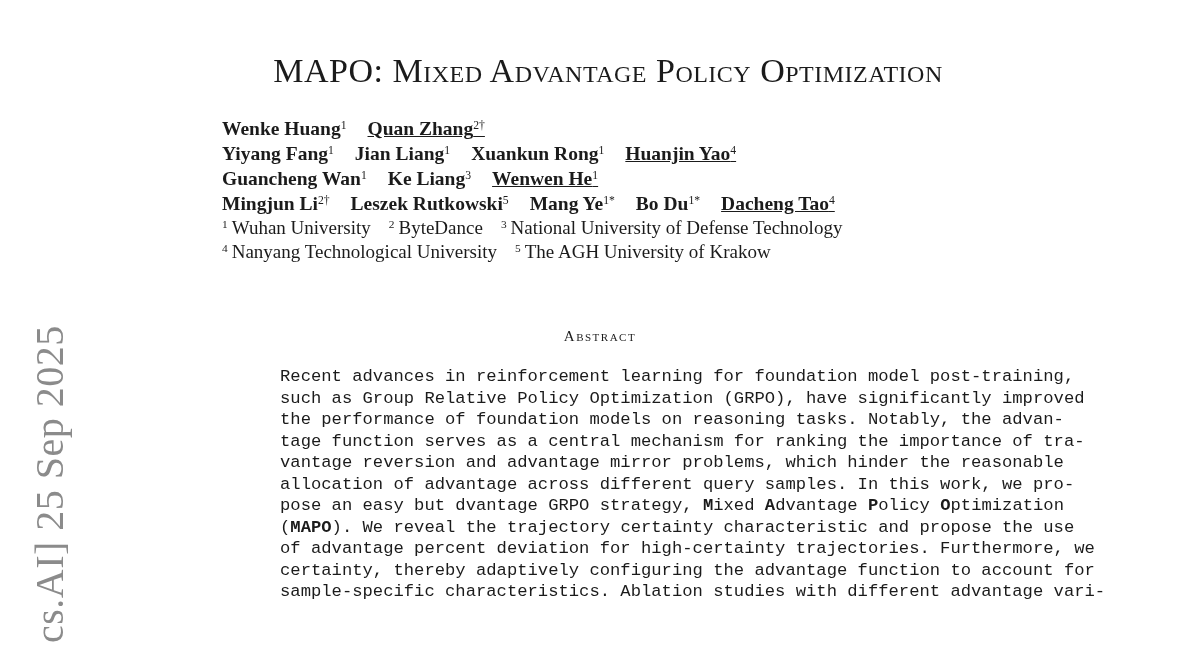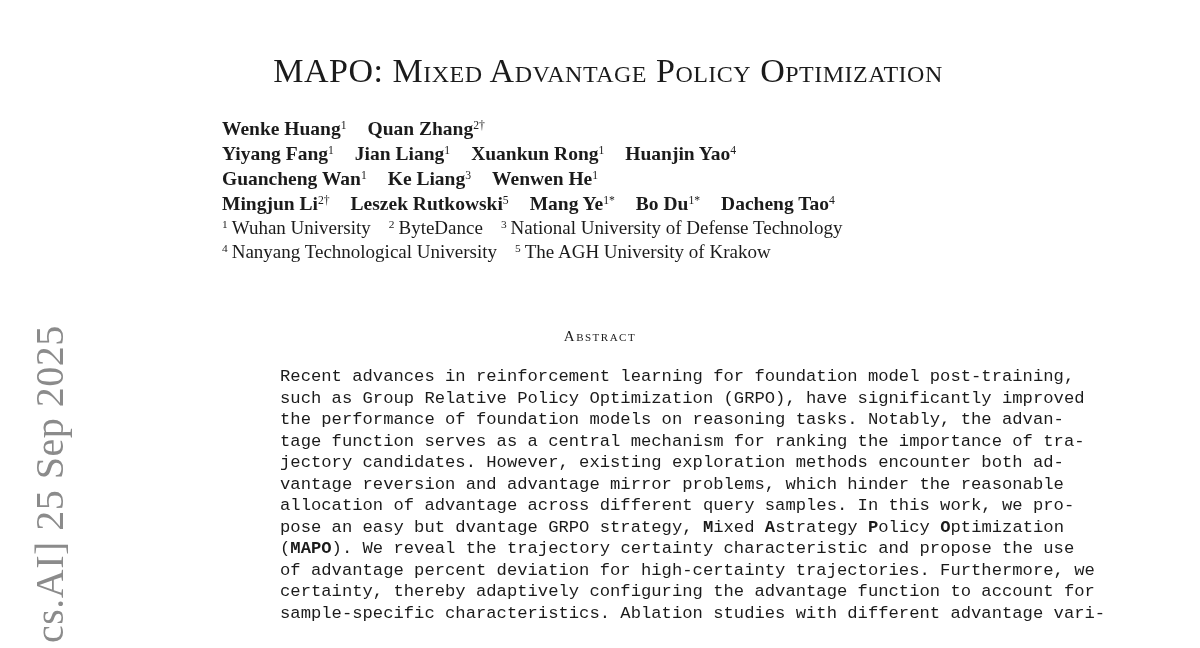--- a/index.html
+++ b/index.html
@@ -48,21 +48,21 @@
     top: 116px;
     width: 700px;
   }
   .author-line {
     line-height: 25px;
     font-size: 19.5px;
     font-weight: bold;
     white-space: nowrap;
   }
   .author { margin-right: 21px; }
-  .author:last-child { margin-right: 0; }
+  .author:last-child { margin-right: 0; text-decoration: underline; }
   .sup {
     font-size: 60%;
     font-weight: normal;
     vertical-align: 0.5em;
     line-height: 0;
   }
   .affil-block {
     position: absolute;
     left: 222px;
     top: 216px;
@@ -121,22 +121,21 @@
   <div class="affil-block">
       <div class="affil-line"><span class="affil"><sup class="sup">1</sup><span class="fname">Wuhan University</span></span><span class="affil"><sup class="sup">2</sup><span class="fname">ByteDance</span></span><span class="affil"><sup class="sup">3</sup><span class="fname">National University of Defense Technology</span></span></div>
       <div class="affil-line"><span class="affil"><sup class="sup">4</sup><span class="fname">Nanyang Technological University</span></span><span class="affil"><sup class="sup">5</sup><span class="fname">The AGH University of Krakow</span></span></div>
     </div>
   <div class="abstract-heading">Abstract</div>
   <div class="abstract-body">
       <div class="abs-line"><span>Recent advances in reinforcement learning for foundation model post-training,</span></div>
       <div class="abs-line"><span>such as Group Relative Policy Optimization (GRPO), have significantly improved</span></div>
       <div class="abs-line"><span>the performance of foundation models on reasoning tasks. Notably, the advan-</span></div>
       <div class="abs-line"><span>tage function serves as a central mechanism for ranking the importance of tra-</span></div>
-      <div class="abs-line"><span>jectory candidates. However, existing exploration methods encounter both ad-</span></div>
       <div class="abs-line"><span>vantage reversion and advantage mirror problems, which hinder the reasonable</span></div>
       <div class="abs-line"><span>allocation of advantage across different query samples. In this work, we pro-</span></div>
-      <div class="abs-line"><span>pose an easy but dvantage GRPO strategy, </span><b>M</b><span>ixed </span><b>A</b><span>strategy </span><b>P</b><span>olicy </span><b>O</b><span>ptimization</span></div>
+      <div class="abs-line"><span>pose an easy but dvantage GRPO strategy, </span><b>M</b><span>ixed </span><b>A</b><span>dvantage </span><b>P</b><span>olicy </span><b>O</b><span>ptimization</span></div>
       <div class="abs-line"><span>(</span><b>MAPO</b><span>). We reveal the trajectory certainty characteristic and propose the use</span></div>
       <div class="abs-line"><span>of advantage percent deviation for high-certainty trajectories. Furthermore, we</span></div>
       <div class="abs-line"><span>certainty, thereby adaptively configuring the advantage function to account for</span></div>
       <div class="abs-line"><span>sample-specific characteristics. Ablation studies with different advantage vari-</span></div>
     </div>
 </div>
 
 </body></html>

